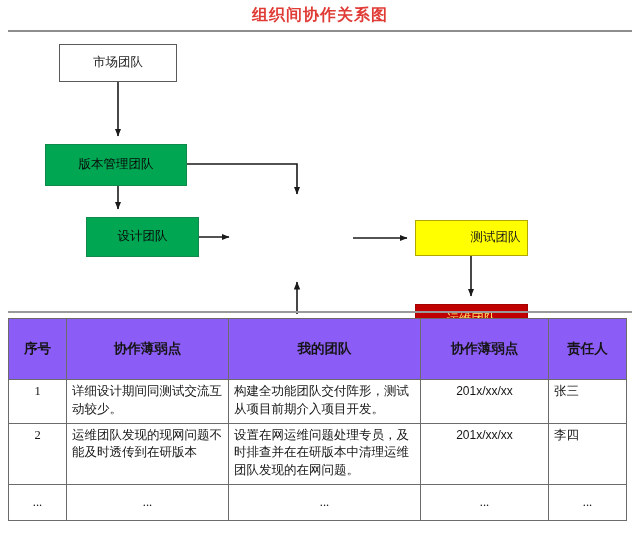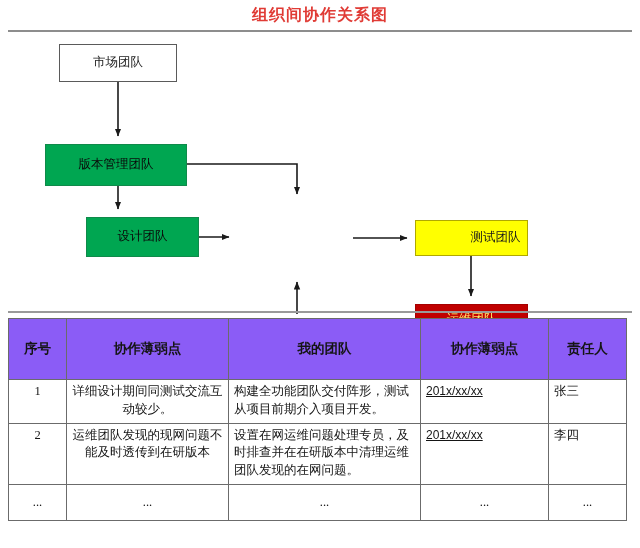--- a/index.html
+++ b/index.html
@@ -112,23 +112,23 @@
   thead th {
     background: #8b5cf6;
     text-align: center;
     vertical-align: middle;
     font-weight: bold;
     font-size: 13.5px;
     height: 24px;
     padding: 18px 4px;
   }
   td.c-no   { text-align: center; vertical-align: top; }
-  td.c-weak { text-align: center; }
+  td.c-weak { }
   td.c-act  { text-align: left; }
-  td.c-date { text-align: left; font-family: "Liberation Sans", "DejaVu Sans", sans-serif; font-size: 12px; text-decoration: underline; }
+  td.c-date { text-align: center; font-family: "Liberation Sans", "DejaVu Sans", sans-serif; font-size: 12px; }
   td.c-own  { text-align: left; }
   tr.dots td { text-align: center; vertical-align: middle; height: 26px; padding-top: 5px; }
 
   col.w-no   { width: 58px;  }
   col.w-weak { width: 162px; }
   col.w-act  { width: 192px; }
   col.w-date { width: 128px; }
   col.w-own  { width: 78px;  }
 </style>
 </head>

